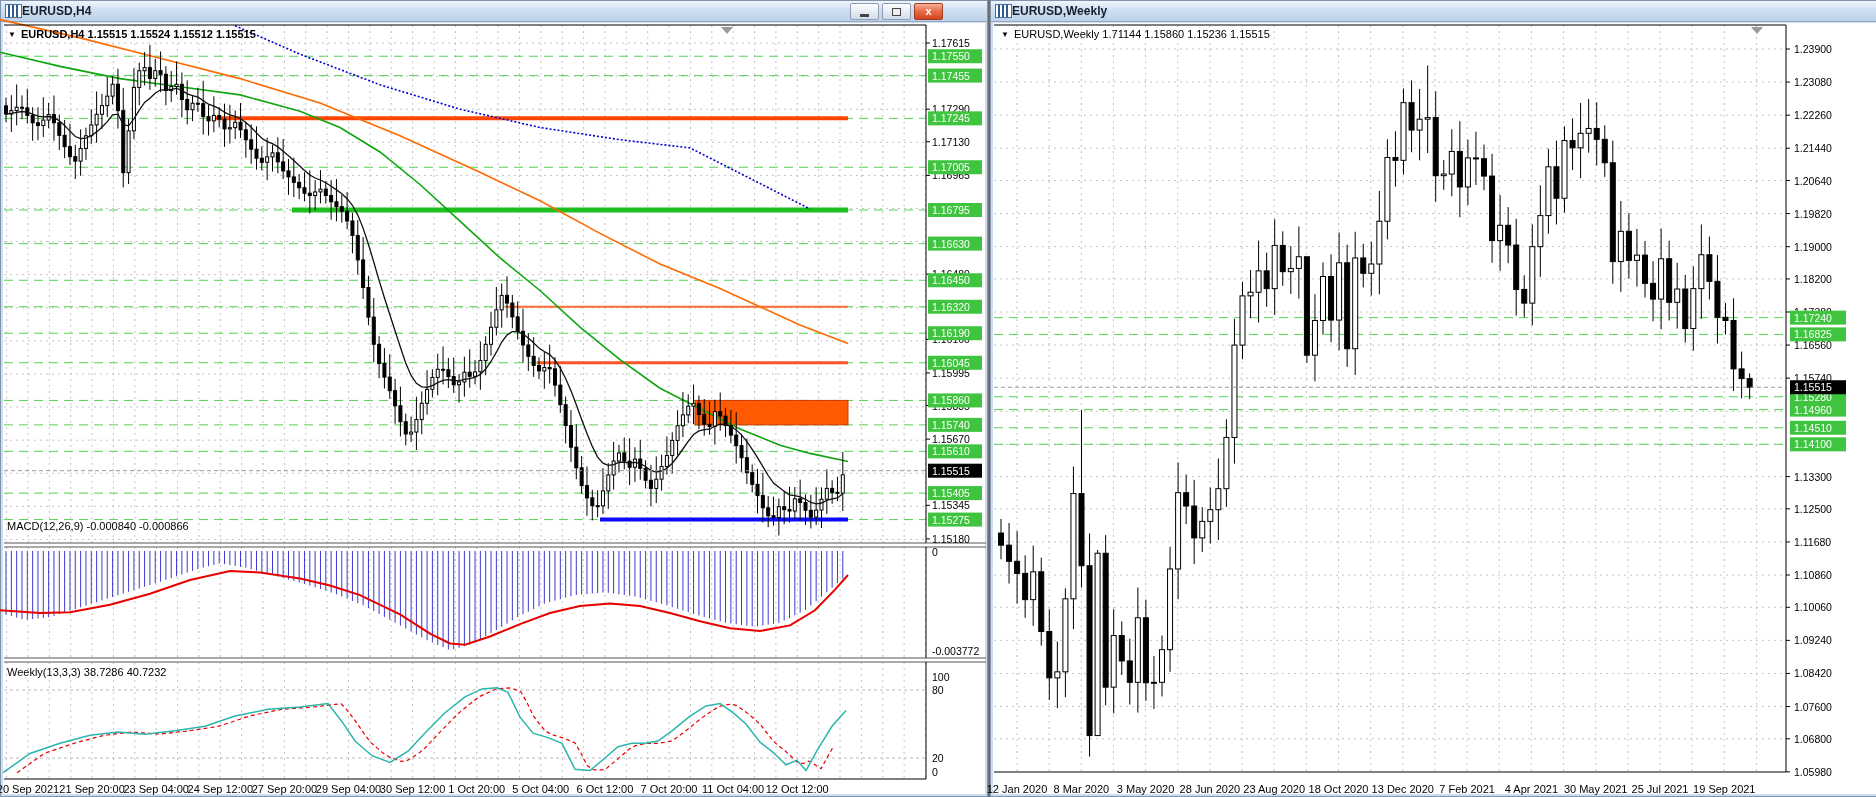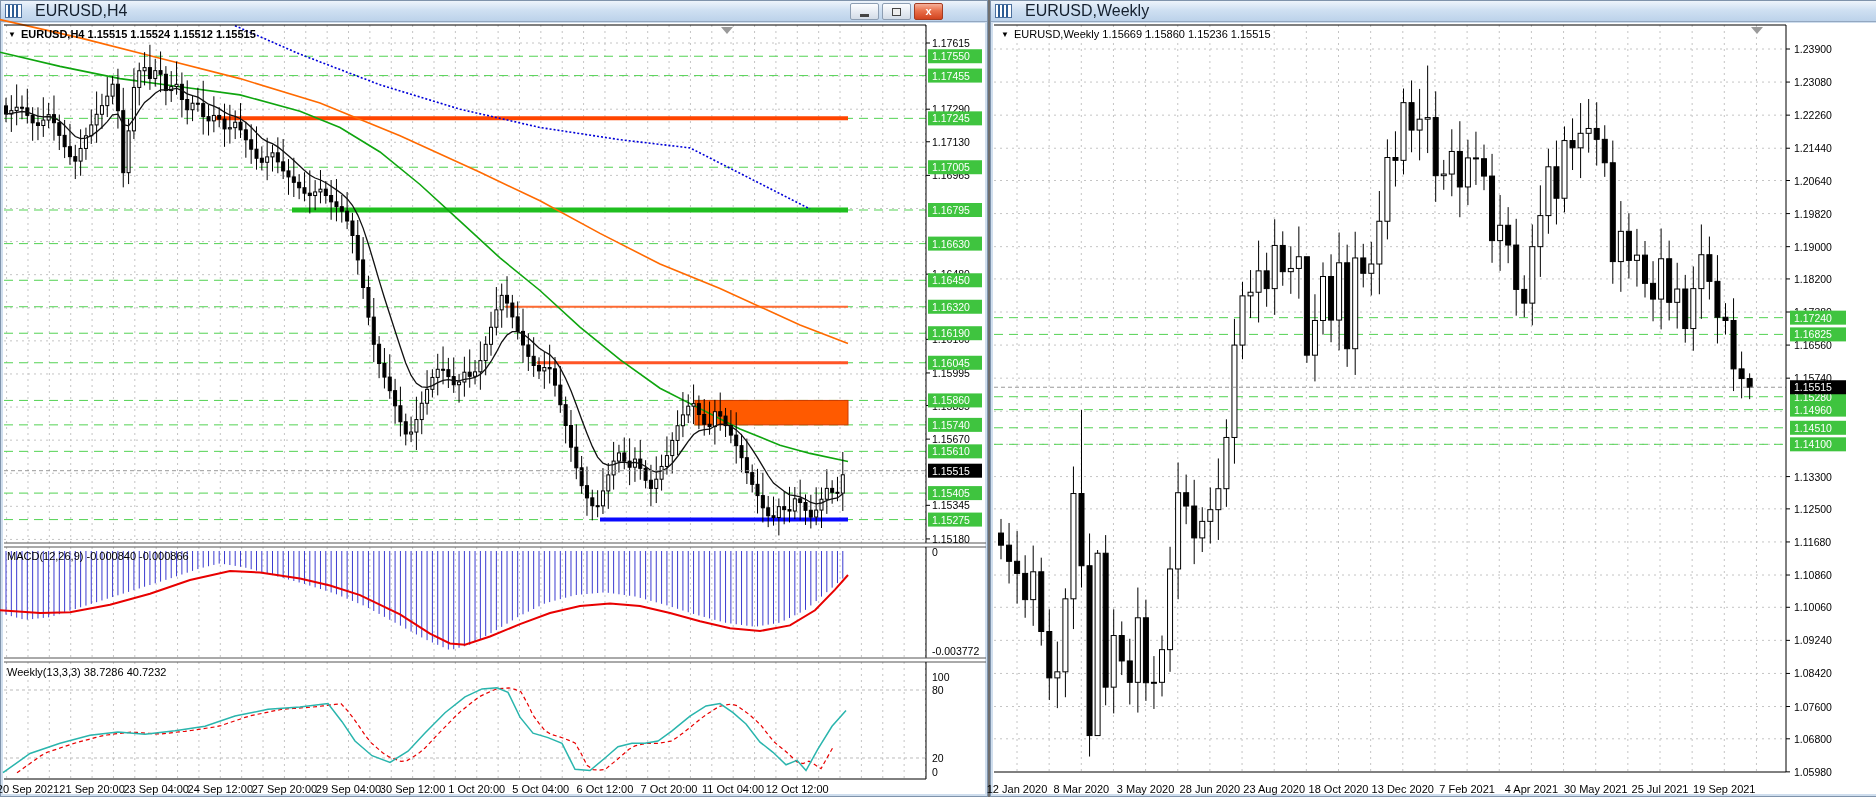--- a/index.html
+++ b/index.html
@@ -1,21 +1,21 @@
 <!DOCTYPE html>
 <html><head>
 <meta charset="utf-8">
 <style>
   html,body{margin:0;padding:0;width:1876px;height:797px;overflow:hidden;
     font-family:"Liberation Sans",sans-serif;background:#6f6f6f;}
   .window{position:absolute;background:#cfdeee;border:1px solid #7f93ab;box-sizing:border-box;}
   .titlebar{position:absolute;left:0;top:0;right:0;height:21px;
     background:linear-gradient(#eef4fb,#cfe0f2 45%,#bcd2ea);
     border-bottom:1px solid #93a7c0;display:flex;align-items:center;padding:0 4px;box-sizing:border-box;}
-  .title{font-size:16px;color:#15202e;margin-left:13px;white-space:nowrap;}
+  .title{font-size:12px;color:#15202e;margin-left:0;white-space:nowrap;font-weight:bold;}
   .chart-ico{width:15px;height:12px;border:1px solid #4a6f9d;background:
     linear-gradient(90deg,#fff 2px,#2e5d94 2px,#2e5d94 4px,#fff 4px,#fff 6px,#2e5d94 6px,#2e5d94 8px,#fff 8px,#fff 10px,#2e5d94 10px,#2e5d94 12px,#fff 12px);}
   .winbtns{position:absolute;top:2px;display:flex;gap:3px;}
   .wbtn{width:29px;height:17px;border:1px solid #8d9eb3;border-radius:2px;
     background:linear-gradient(#fdfeff,#e8edf4 50%,#d3dce7);display:flex;align-items:center;justify-content:center;
     font-size:10px;color:#333;box-sizing:border-box;}
   .wbtn.red{background:linear-gradient(#f6b09a,#e9704b 45%,#d2441f);border-color:#a43c22;color:#fff;}
   .g-min{width:9px;height:3px;background:#444;margin-top:8px;}
   .g-res{width:9px;height:8px;border:1px solid #444;background:#eee;box-sizing:border-box;}
   .g-x{font-weight:bold;font-size:11px;line-height:1;}
@@ -1111,15 +1111,15 @@
     <text x="1338.5" y="793" font-size="11" fill="#000" text-anchor="middle" font-family="&quot;Liberation Sans&quot;,sans-serif" font-weight="normal">18 Oct 2020</text>
     <text x="1402.8" y="793" font-size="11" fill="#000" text-anchor="middle" font-family="&quot;Liberation Sans&quot;,sans-serif" font-weight="normal">13 Dec 2020</text>
     <text x="1467.1" y="793" font-size="11" fill="#000" text-anchor="middle" font-family="&quot;Liberation Sans&quot;,sans-serif" font-weight="normal">7 Feb 2021</text>
     <text x="1531.4" y="793" font-size="11" fill="#000" text-anchor="middle" font-family="&quot;Liberation Sans&quot;,sans-serif" font-weight="normal">4 Apr 2021</text>
     <text x="1595.6999999999998" y="793" font-size="11" fill="#000" text-anchor="middle" font-family="&quot;Liberation Sans&quot;,sans-serif" font-weight="normal">30 May 2021</text>
     <text x="1660" y="793" font-size="11" fill="#000" text-anchor="middle" font-family="&quot;Liberation Sans&quot;,sans-serif" font-weight="normal">25 Jul 2021</text>
     <text x="1724.3" y="793" font-size="11" fill="#000" text-anchor="middle" font-family="&quot;Liberation Sans&quot;,sans-serif" font-weight="normal">19 Sep 2021</text>
   </svg>
 
 <div class="hdr" style="left:8px;top:28px;font-weight:bold;"><span class="tri">▼</span><span>EURUSD,H4 1.15515 1.15524 1.15512 1.15515</span></div>
-<div class="hdr" style="left:7px;top:550px;text-align:center;"><span>MACD(12,26,9)</span>&nbsp;<span>-0.000840 -0.000866</span></div>
+<div class="hdr" style="left:7px;top:520px;text-align:center;"><span>MACD(12,26,9)</span>&nbsp;<span>-0.000840 -0.000866</span></div>
 <div class="hdr" style="left:7px;top:666px;"><span>Weekly(13,3,3)</span>&nbsp;<span>38.7286 40.7232</span></div>
-<div class="hdr" style="left:1001px;top:28px;"><span class="tri">▼</span><span>EURUSD,Weekly 1.15669 1.15860 1.15236 1.15515</span></div>
+<div class="hdr" style="left:1001px;top:28px;"><span class="tri">▼</span><span>EURUSD,Weekly 1.71144 1.15860 1.15236 1.15515</span></div>
 
 </body></html>

